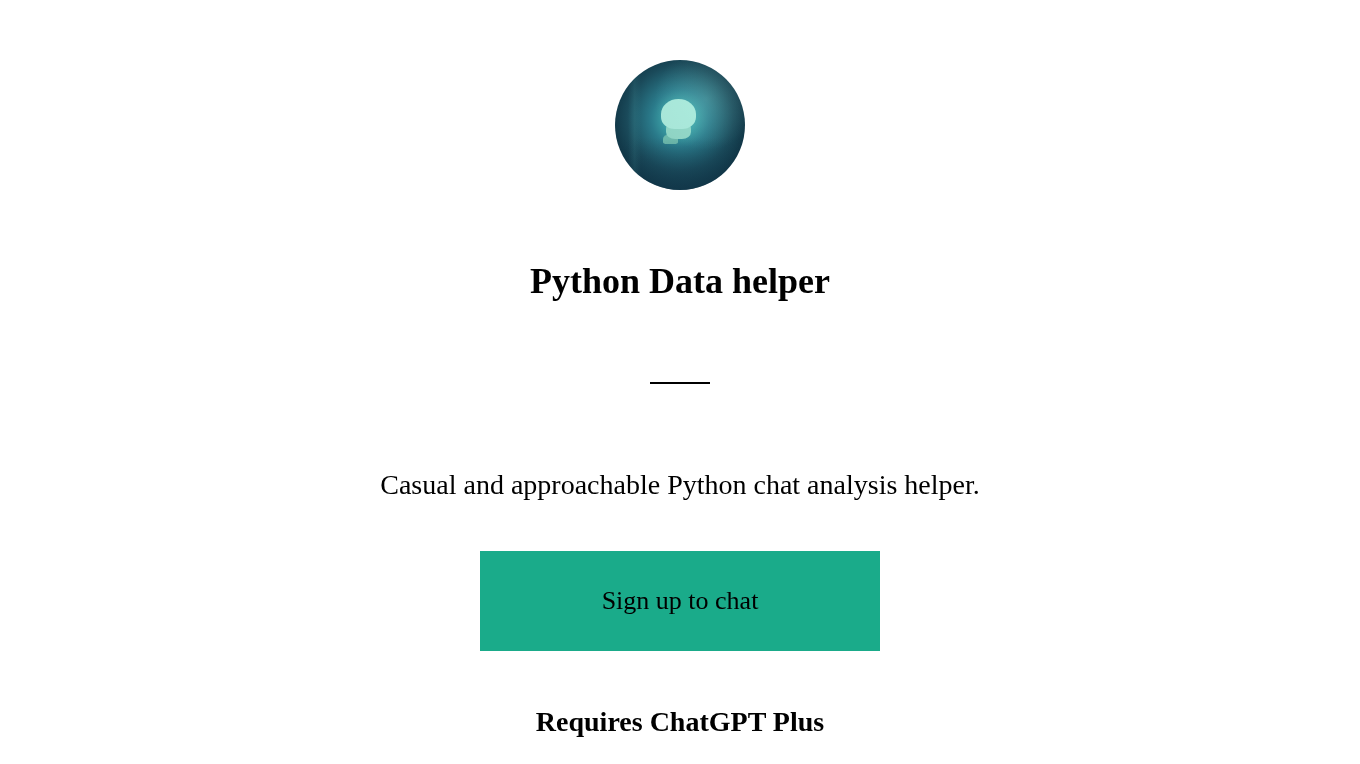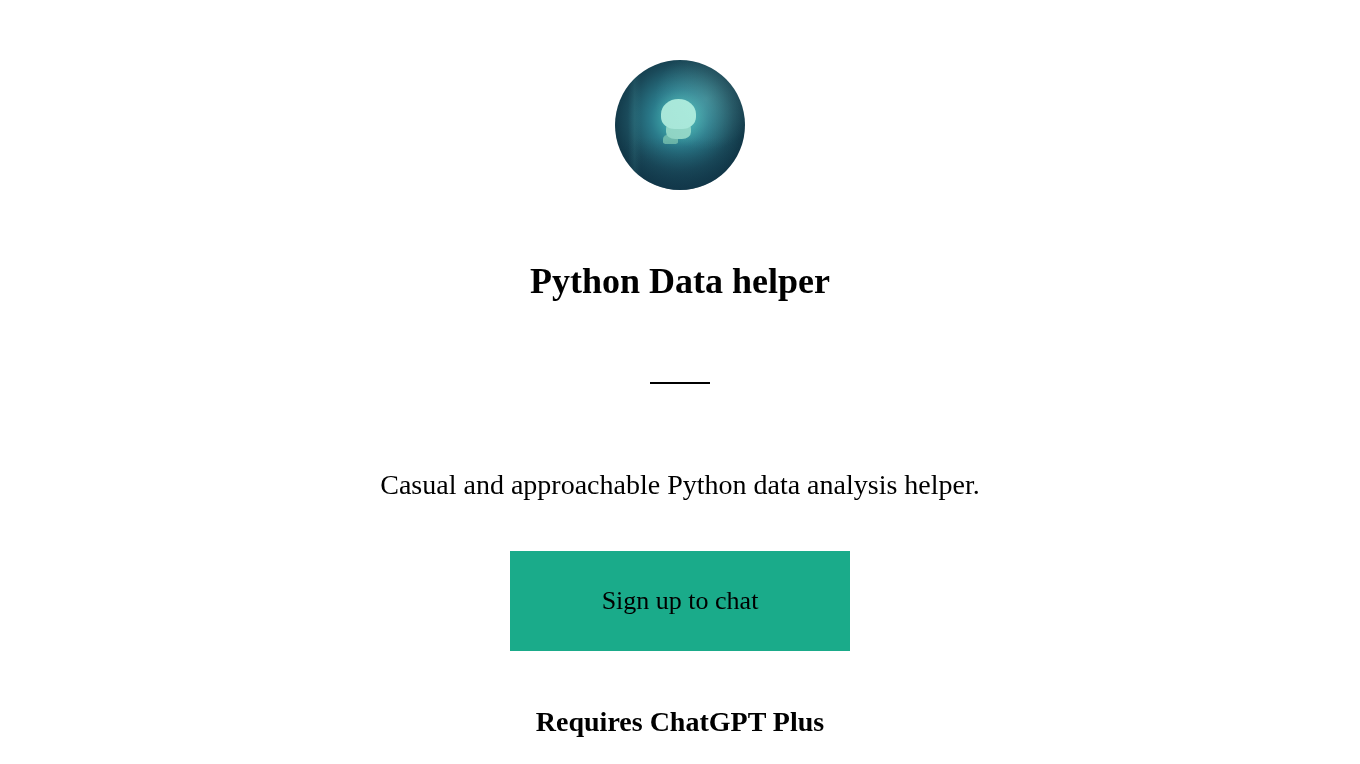--- a/index.html
+++ b/index.html
@@ -61,21 +61,21 @@
     .description {
       font-size: 28px;
       color: #000;
       margin-bottom: 50px;
     }
     .signup-button {
       background: #1aab8a;
       color: #000;
       border: none;
       padding: 0;
-      width: 340px;
+      width: 400px;
       height: 100px;
       font-size: 26px;
       font-family: Georgia, 'Times New Roman', serif;
       cursor: pointer;
       margin-bottom: 55px;
       display: flex;
       align-items: center;
       justify-content: center;
     }
     .requires {
@@ -86,17 +86,17 @@
   </style>
 </head>
 <body>
 
 <div class="avatar"></div>
 
 <h1 class="title">Python Data helper</h1>
 
 <div class="divider"></div>
 
-<p class="description">Casual and approachable Python data analysis helper.</p>
+<p class="description">Casual and approachable Python chat analysis helper.</p>
 
 <button class="signup-button">Sign up to chat</button>
 
 <p class="requires">Requires ChatGPT Plus</p>
 
 </body></html>

